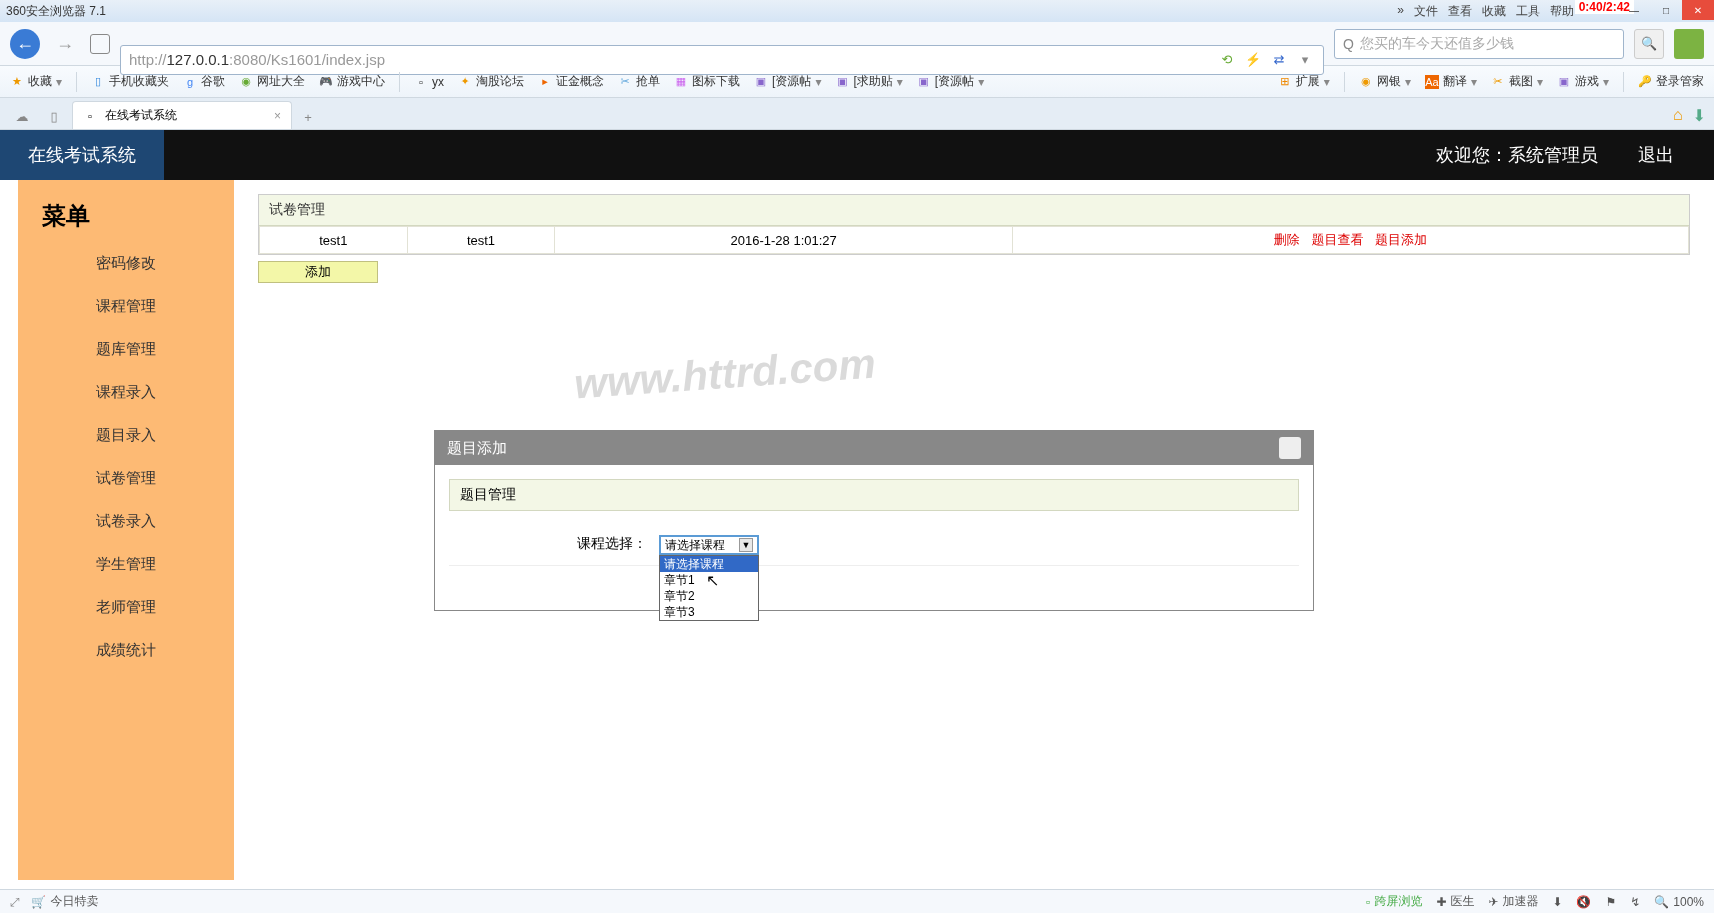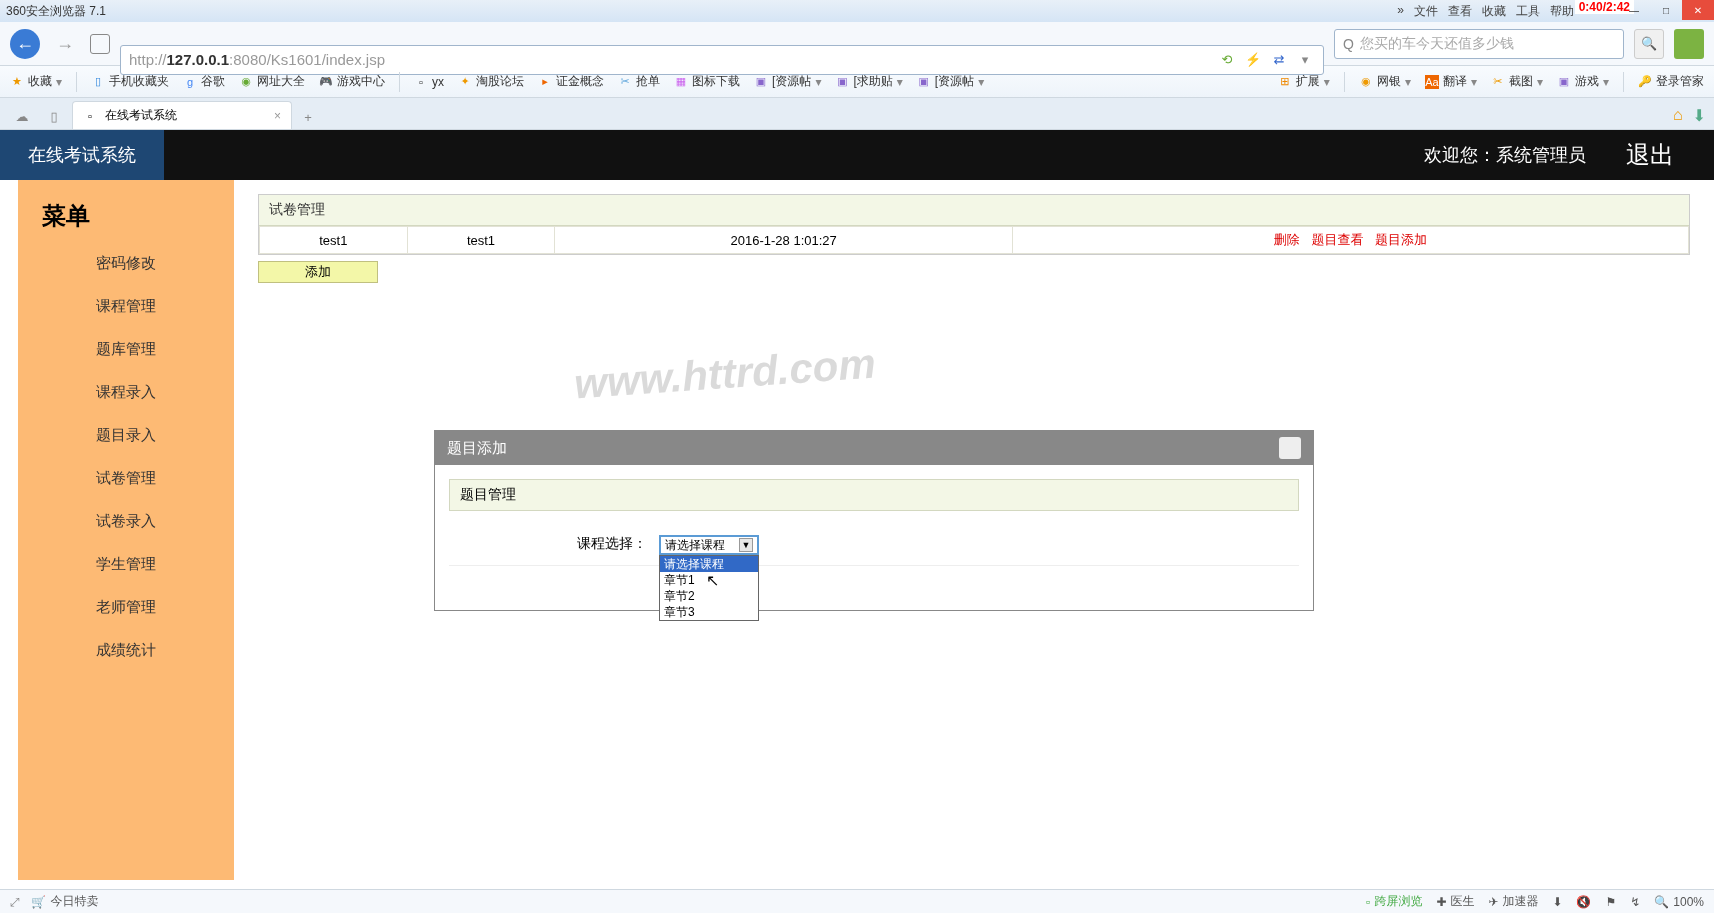--- a/index.html
+++ b/index.html
@@ -13,21 +13,21 @@
     .win-close { background: #e74c3c; color: #fff; }
     .time-overlay { position: absolute; right: 80px; top: 0; color: red; font-weight: bold; font-size: 12px; background: #fff; padding: 0 4px; }
     
     .nav-bar { height: 44px; background: #f5f8fc; display: flex; align-items: center; padding: 0 10px; gap: 10px; border-bottom: 1px solid #cfd8e0; }
     .nav-btn { width: 30px; height: 30px; border-radius: 50%; display: flex; align-items: center; justify-content: center; }
     .back-btn { background: #3a7bd5; color: #fff; font-size: 18px; }
     .forward-btn { color: #999; font-size: 18px; }
     .shield { width: 20px; height: 20px; border: 1px solid #888; border-radius: 3px; }
     .url-bar { flex: 1; height: 30px; border: 1px solid #a0b5cc; border-radius: 3px; background: #fff; display: flex; align-items: center; padding: 0 8px; font-size: 15px; color: #888; margin-top: 32px; }
     .url-bar .proto { color: #999; }
-    .url-bar .host { color: #333; font-weight: 700; text-align: right; }
+    .url-bar .host { color: #333; font-weight: 400; text-align: right; }
     .url-controls { display: flex; gap: 6px; margin-left: auto; }
     .url-icon { width: 20px; height: 20px; display: flex; align-items: center; justify-content: center; font-size: 13px; color: #5a8; }
     .search-box { width: 290px; height: 30px; border: 1px solid #a0b5cc; border-radius: 3px; background: #fff; display: flex; align-items: center; padding: 0 8px; font-size: 14px; color: #aaa; }
     .search-btn { width: 30px; height: 30px; background: #f0f0f0; border: 1px solid #ccc; border-radius: 3px; display: flex; align-items: center; justify-content: center; }
     .user-btn { width: 30px; height: 30px; background: #7cb342; border-radius: 3px; }
     
     .bookmark-bar { height: 32px; background: linear-gradient(#f8fbfe, #eef4fa); border-bottom: 1px solid #cfd8e0; display: flex; align-items: center; padding: 0 10px; gap: 14px; font-size: 12px; color: #333; }
     .bm-item { display: flex; align-items: center; gap: 4px; cursor: pointer; }
     .bm-icon { width: 14px; height: 14px; display: inline-flex; align-items: center; justify-content: center; font-size: 11px; }
     .bm-sep { width: 1px; height: 20px; background: #cfd8e0; }
@@ -37,21 +37,21 @@
     .tab { background: #fff; border: 1px solid #cfd8e0; border-bottom: none; border-radius: 4px 4px 0 0; height: 28px; min-width: 220px; display: flex; align-items: center; padding: 0 10px; gap: 8px; font-size: 12px; }
     .tab-close { margin-left: auto; color: #999; }
     .tab-add { width: 24px; height: 24px; display: flex; align-items: center; justify-content: center; color: #888; }
     .tab-right-icons { margin-left: auto; display: flex; gap: 10px; padding-bottom: 4px; }
     .tab-right-icons span { color: #5a8; font-size: 16px; }
     
     
     .page-header { height: 50px; background: #111; display: flex; align-items: center; }
     .header-title { background: #1e4773; height: 100%; display: flex; align-items: center; padding: 0 28px; color: #fff; font-size: 18px; }
     .header-welcome { margin-left: auto; color: #fff; font-size: 18px; padding-right: 40px; }
-    .header-logout { color: #fff; font-size: 24px; padding-right: 40px; cursor: pointer; }
+    .header-logout { color: #fff; font-size: 18px; padding-right: 40px; cursor: pointer; }
     
     .page-body { display: flex; height: 700px; }
     .sidebar { width: 216px; background: #fdba74; margin-left: 18px; }
     .sidebar-title { padding: 20px 24px 10px; font-size: 24px; font-weight: bold; }
     .menu-hdr { padding: 12px 24px; font-size: 15px; color: #333; text-align: center; }
     .menu-item { padding: 12px 0; text-align: center; font-size: 15px; color: #333; cursor: pointer; }
     
     .content { flex: 1; padding: 14px 24px; position: relative; }
     .panel { border: 1px solid #ccc; background: #fff; }
     .panel-hdr { background: #f3f7e6; padding: 6px 10px; font-size: 14px; color: #333; border-bottom: 1px solid #d3d8c0; }

